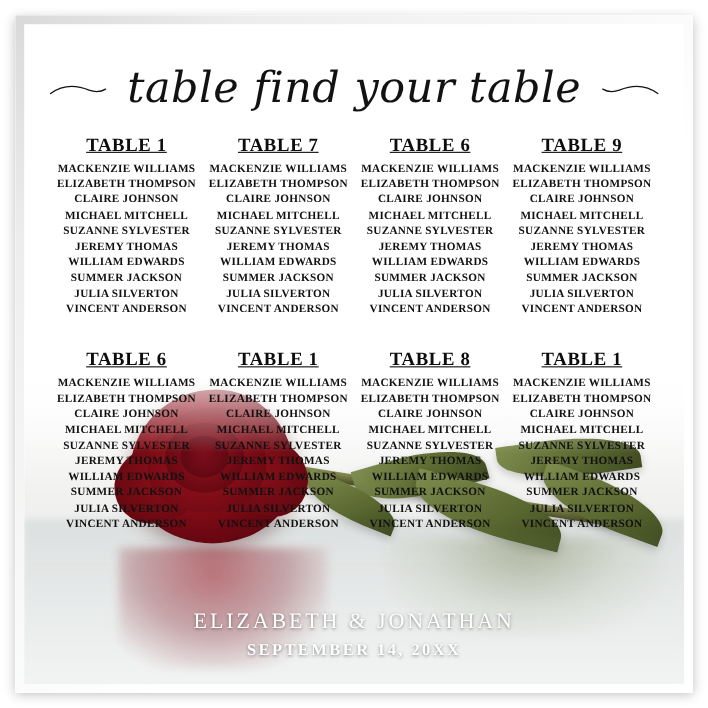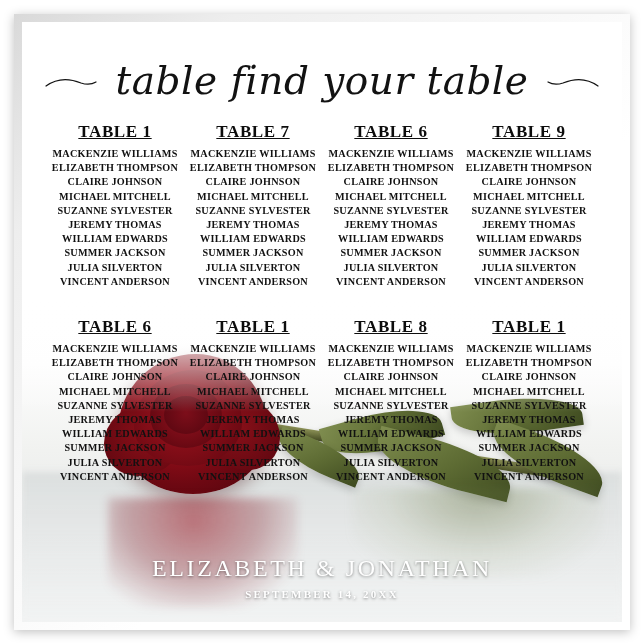--- a/index.html
+++ b/index.html
@@ -226,30 +226,30 @@
 
   #footer {
     position: absolute;
     left: 0;
     right: 0;
     bottom: 22px;
     text-align: center;
   }
   #couple-names {
     font-family: "Liberation Serif", serif;
-    font-size: 24px;
+    font-size: 20px;
     letter-spacing: 2.6px;
     color: #ffffff;
     text-shadow: 0 1px 3px rgba(0,0,0,0.45);
   }
   #wedding-date {
     margin-top: 6px;
     font-family: "Liberation Serif", serif;
     font-weight: bold;
-    font-size: 11px;
+    font-size: 15px;
     letter-spacing: 2.2px;
     color: #ffffff;
     text-shadow: 0 1px 3px rgba(0,0,0,0.45);
   }
 </style>
 </head>
 <body>
 
 <div id="poster-frame">
   <div id="poster-shadow"></div>

